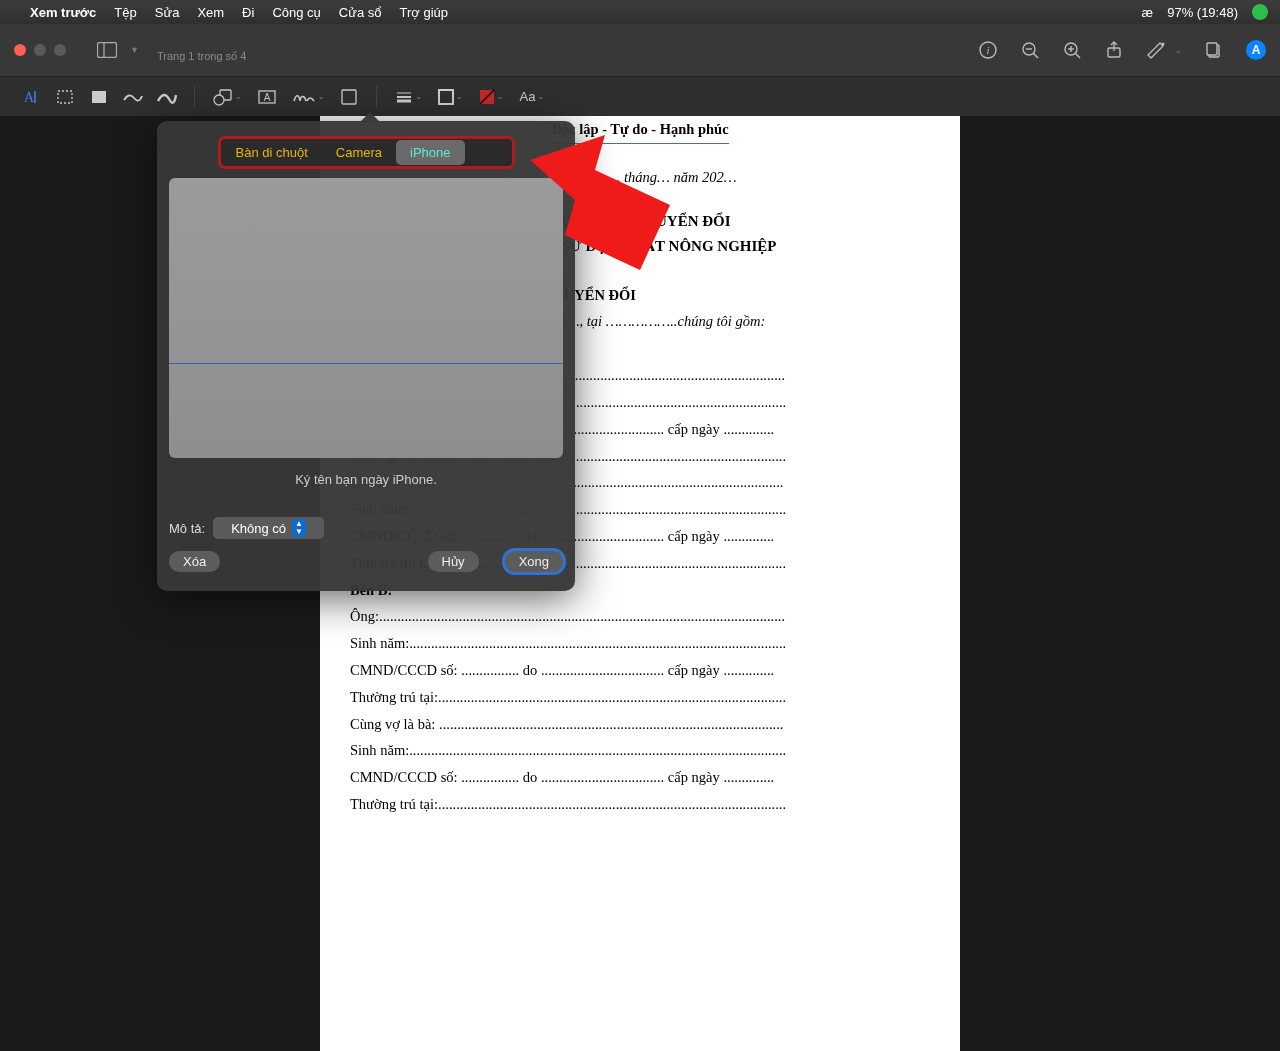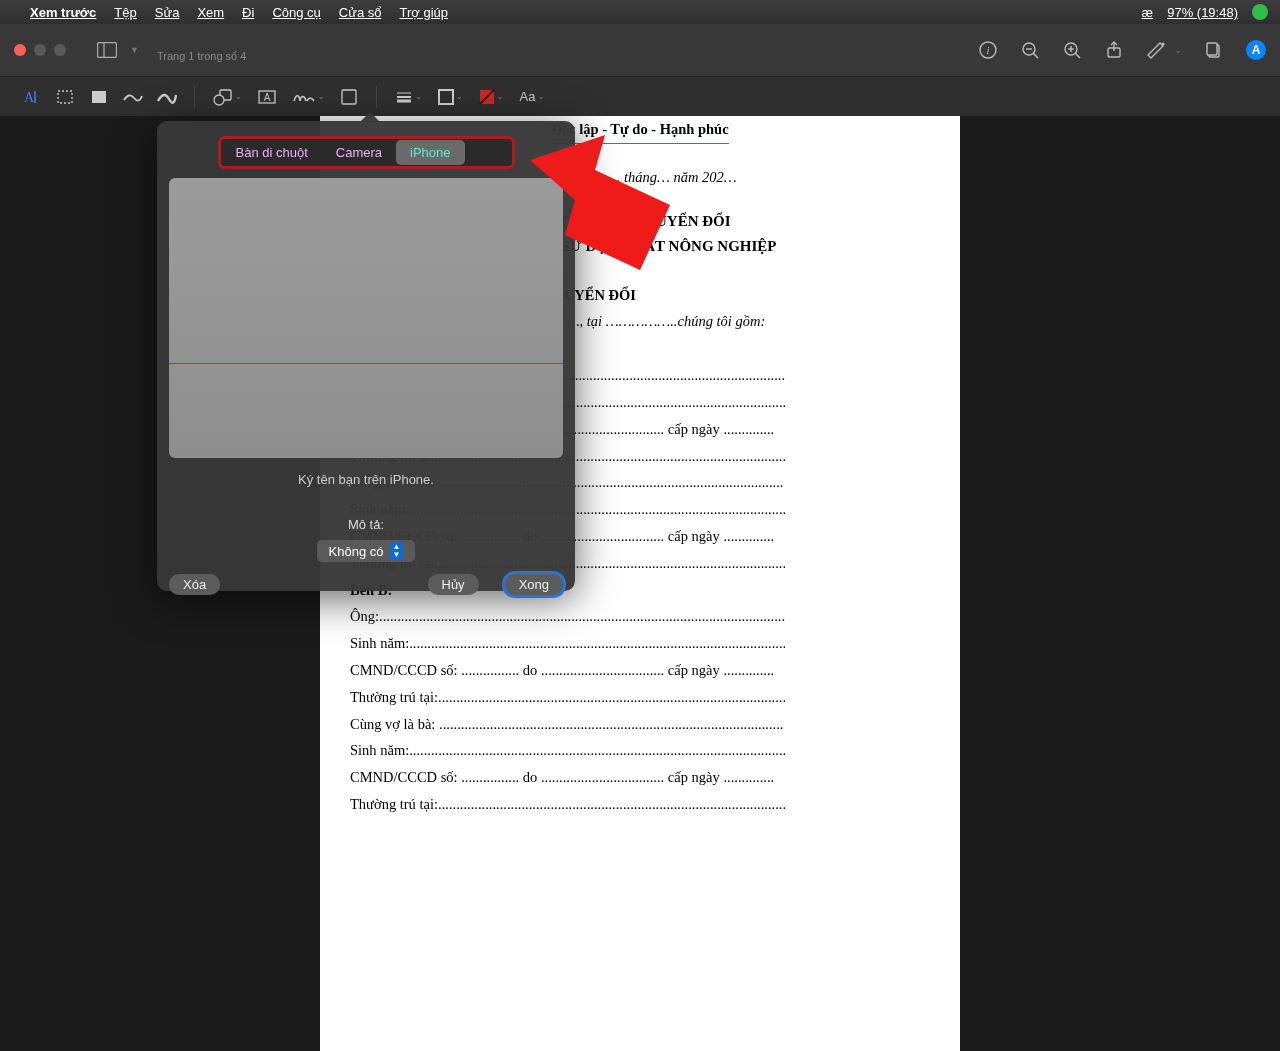--- a/index.html
+++ b/index.html
@@ -15,21 +15,20 @@
 
 .menubar {
   height: 24px;
   background: linear-gradient(to bottom, #3c3c3c, #2f2f2f);
   display: flex;
   align-items: center;
   padding: 0 12px;
   color: #fff;
   font-size: 13px;
   justify-content: space-between;
-  text-decoration: underline;
 }
 .menubar-left { display: flex; align-items: center; gap: 18px; }
 .menubar-right { display: flex; align-items: center; gap: 14px; }
 .menubar-left .apple { font-size: 15px; }
 .menubar-left .app-name { font-weight: 600; }
 .menubar-item { cursor: default; }
 
 
 .titlebar {
   height: 52px;
@@ -127,38 +126,38 @@
 .seg-control {
   display: flex;
   background: #2a2a2a;
   border-radius: 6px;
   padding: 1px;
   margin: 4px auto 10px;
   width: 295px;
   border: 2px solid #b01c1c;
   box-shadow: 0 0 0 1px #b01c1c;
 }
-.seg { flex:0 0 auto; text-align:center; padding: 5px 14px; font-size:13px; color:#f0abfc; border-radius:5px; cursor:default;}
+.seg { flex:0 0 auto; text-align:center; padding: 5px 14px; font-size:13px; color:#eab308; border-radius:5px; cursor:default;}
 .seg.active { background: #6a6a6a; color:#5eead4; }
 .sig-canvas {
   margin: 4px 0 0;
   height: 280px;
   background: linear-gradient(to bottom, #9b9b9b, #8e8e8e);
   border-radius: 6px;
   position: relative;
 }
 .sig-line {
   position:absolute; left:0; right:0; top: 66%;
   height:1px; background:#3b5fb8;
 }
 .sig-hint { text-align:center; color:#ccc; font-size:13px; margin-top:14px;}
-.desc-row { display:flex; align-items:center; gap:8px; margin-top:30px; font-size:13px;flex-direction:column;}
+.desc-row { display:flex; align-items:center; gap:8px; margin-top:30px; font-size:13px;}
 .desc-select {
   background: #5a5a5a; color:#fff; border-radius:5px;
-  padding: 2px 12px; display:flex; align-items:center; gap:6px;
+  padding: 2px 18px; display:flex; align-items:center; gap:6px;
   font-size:13px;
 }
 .desc-chevs { background:#0b6bd6; border-radius:4px; padding:1px 3px; font-size:8px; line-height:8px; display:flex; flex-direction:column; color:#fff;}
 .btn-row { display:flex; justify-content:space-between; margin-top:12px;}
 .btn { background:#5c5c5c; color:#eee; border-radius:10px; padding:3px 14px; font-size:13px; }
 .btn-group { display:flex; gap:26px;}
 .btn.primary { background:#5c5c5c; box-shadow: 0 0 0 3px #2e72d2; }
 
 
 .anno-arrow {
@@ -375,21 +374,21 @@
 
 <div class="popover">
   <div class="seg-control">
     <div class="seg">Bàn di chuột</div>
     <div class="seg">Camera</div>
     <div class="seg active">iPhone</div>
   </div>
   <div class="sig-canvas">
     <div class="sig-line"></div>
   </div>
-  <div class="sig-hint">Ký tên bạn trên iPhone.</div>
+  <div class="sig-hint">Ký tên bạn ngày iPhone.</div>
   <div class="desc-row">
     <span>Mô tả:</span>
     <div class="desc-select">
       <span>Không có</span>
       <span class="desc-chevs">
           <span>▲</span>
           <span>▼</span>
         </span>
     </div>
   </div>

